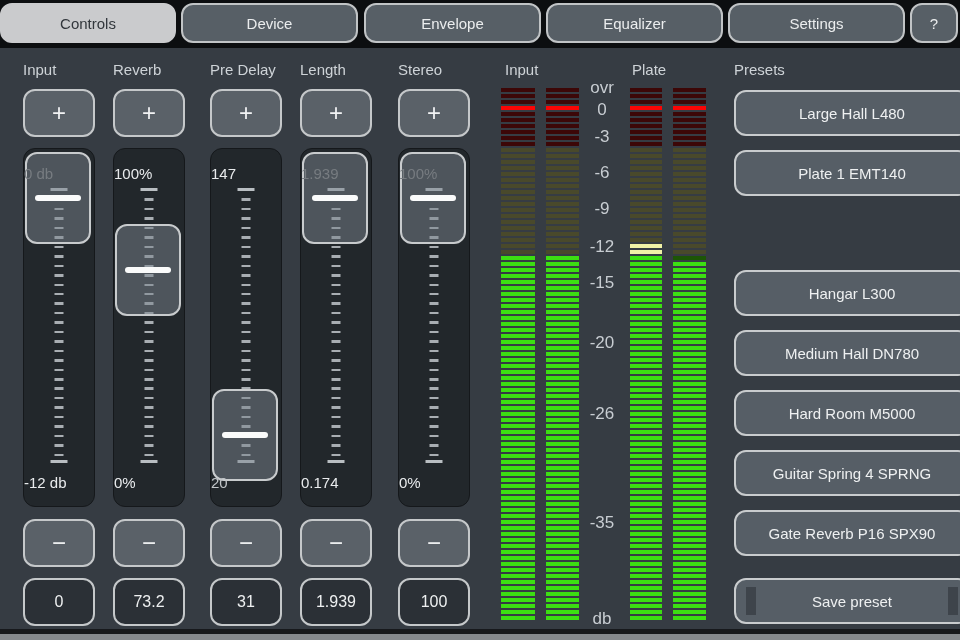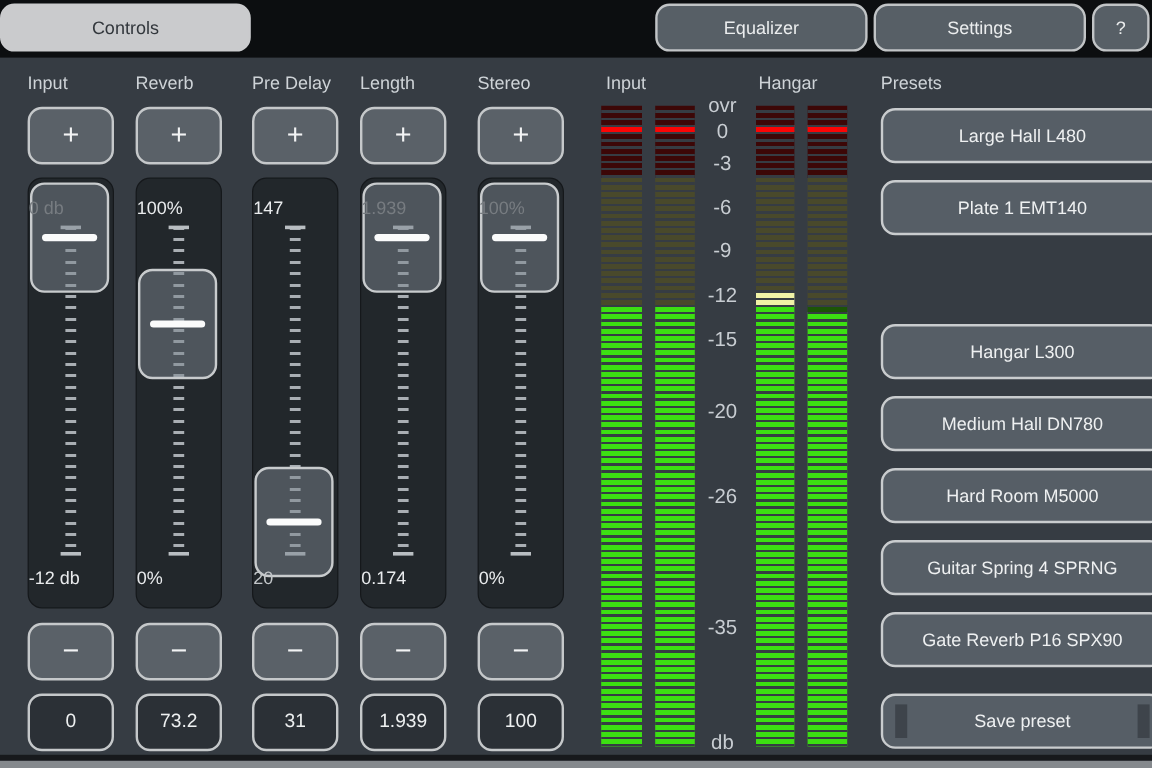--- a/index.html
+++ b/index.html
@@ -5,21 +5,21 @@
   html,body{margin:0;padding:0;background:#101214;}
   .app{position:relative;width:960px;height:640px;background:#363c43;overflow:hidden;
        font-family:"Liberation Sans","DejaVu Sans",sans-serif;color:#e9ebed;
        -webkit-font-smoothing:antialiased;}
   
   .topbar{position:absolute;top:0;left:0;width:960px;height:48px;background:#0c0e10;}
   .tab{position:absolute;top:3px;height:40px;border-radius:12px;box-sizing:border-box;
        background:#575f66;border:2px solid #c1c4c6;color:#ebedee;font-size:15px;
        display:flex;align-items:center;justify-content:center;cursor:default;}
   .tab.selected{background:#cacbcd;border-color:#cacbcd;color:#32373c;}
-  .tab.t0{left:0;width:209px;}
+  .tab.t0{left:0;width:176px;}
   .tab.t1{left:181px;width:177px;}
   .tab.t2{left:364px;width:177px;}
   .tab.t3{left:546px;width:177px;}
   .tab.t4{left:728px;width:177px;}
   .tab.thelp{left:910px;width:48px;}
   
   .bottom-dark{position:absolute;left:0;top:629px;width:960px;height:5px;background:#17191c;}
   .home-bar{position:absolute;left:0;top:634px;width:960px;height:6px;background:#85898d;}
   
   .sec-label{position:absolute;top:61px;height:18px;font-size:15px;color:#ced3d7;
@@ -90,20 +90,22 @@
         background:#3e444b;}
   .grip.gl{left:10px;} .grip.gr{right:10px;}
 </style>
 </head>
 <body>
 
 <div class="app">
 
   <div class="topbar">
     <div class="tab t0 selected">Controls</div>
+    <div class="tab t1">Device</div>
+    <div class="tab t2">Envelope</div>
     <div class="tab t4">Settings</div>
     <div class="tab t3">Equalizer</div>
     <div class="tab thelp">?</div>
   </div>
 
   <div class="sec-label" style="left:23px;width:72px;">Input</div>
   <div class="sec-label" style="left:113px;width:72px;">Reverb</div>
   <div class="sec-label" style="left:210px;width:72px;">Pre Delay</div>
   <div class="sec-label" style="left:300px;width:72px;">Length</div>
   <div class="sec-label" style="left:398px;width:72px;">Stereo</div>
@@ -182,21 +184,21 @@
       <div class="handle">
           <div class="bar"></div>
         </div>
       <div class="tval bottom lit">0%</div>
     </div>
     <div class="btn minus">−</div>
     <div class="field">100</div>
   </div>
 
   <div class="sec-label" style="left:505px;width:72px;">Input</div>
-  <div class="sec-label" style="left:632px;width:72px;">Hangar</div>
+  <div class="sec-label" style="left:632px;width:72px;">Plate</div>
 
   <div class="meter m-il"></div>
   <div class="meter m-ir"></div>
   <div class="meter m-ol"></div>
   <div class="meter m-or"></div>
 
   <div class="scale sc0">ovr</div>
   <div class="scale sc1">0</div>
   <div class="scale sc2">-3</div>
   <div class="scale sc3">-6</div>

